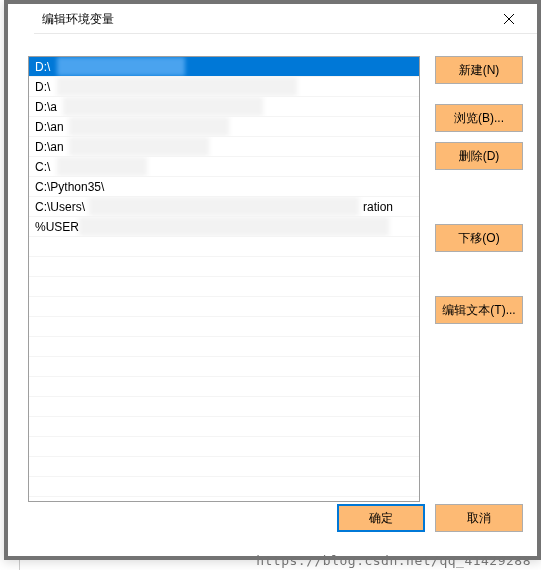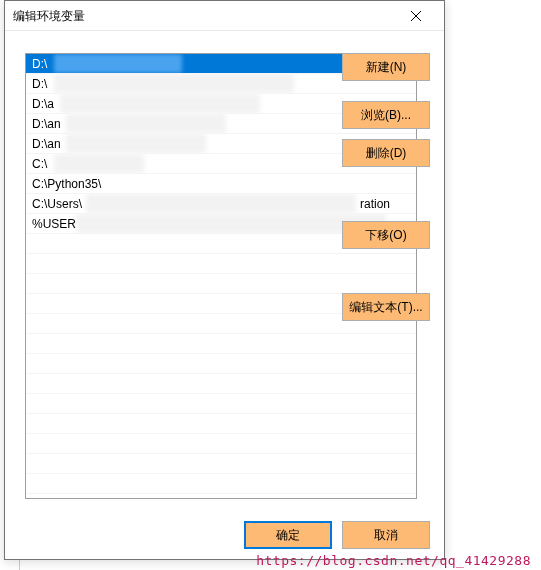--- a/index.html
+++ b/index.html
@@ -1,34 +1,34 @@
 <!DOCTYPE html>
 <html><head>
 <meta charset="utf-8">
 <style>
   * { box-sizing: border-box; font-family: "Microsoft YaHei", "Segoe UI", Tahoma, sans-serif; font-size: 12px; }
   html, body { margin:0; padding:0; width:541px; height:570px; background:#f0f0f0; }
   .shadow-back { position:absolute; left:0; top:0; width:541px; height:570px; background:#fff; }
   .shadow-back .edge { position:absolute; left:0; top:0; width:20px; height:570px; border-right:1px solid #ccc; background:#fff; }
-  .dialog { position:absolute; left:4px; top:0; width:441px; height:560px; background:#fff; border:1px solid #737373; box-shadow:0 2px 10px rgba(0,0,0,0.15); }
+  .dialog { position:absolute; left:4px; top:0; width:537px; height:560px; background:#fff; border:4px solid #737373; box-shadow:0 2px 10px rgba(0,0,0,0.15);padding-left:26px; }
   .titlebar { height:30px; line-height:30px; padding:0 8px; display:flex; justify-content:space-between; align-items:center; border-bottom:1px solid #e8e8e8; }
   .close-btn { width:40px; height:28px; text-align:center; line-height:28px; font-size:14px; cursor:pointer; }
   .body { position:absolute; top:30px; bottom:0; left:0; right:0; padding:18px; }
   .list-panel { position:absolute; left:20px; top:22px; width:392px; height:446px; border:1px solid #9e9e9e; background:#fff; overflow:hidden; }
   .list-row { height:20px; line-height:20px; padding:0 6px; border-bottom:1px solid #f4f4f4; white-space:nowrap; overflow:hidden; position:relative; }
   .list-row.sel { background:#0078d7; color:#fff; }
   .list-row.empty { border-bottom:1px solid #f4f4f4; }
   .side-btns { position:absolute; right:14px; top:22px; width:88px; }
   .side-btns .gap-sm { height:10px; }
   .side-btns .gap-lg { height:44px; }
   .btn { width:88px; height:28px; background:#fdba74; border:1px solid #adadad; text-align:center; line-height:26px; cursor:pointer; }
-  .footer { position:absolute; bottom:10px; right:14px; display:flex; gap:10px; }
+  .footer { position:absolute; bottom:24px; right:14px; display:flex; gap:10px; }
   .footer .btn { width:88px; }
   .ok-btn { border:2px solid #0078d7; line-height:24px; }
-  .watermark { position:absolute; right:10px; bottom:2px; color:#be185d; font-family:monospace; font-size:13px; letter-spacing:0.5px; pointer-events:none; }
+  .watermark { position:absolute; right:10px; bottom:2px; color:#737373; font-family:monospace; font-size:13px; letter-spacing:0.5px; pointer-events:none; }
   .blur-box { position:absolute; top:0; bottom:0; background:#f2f2f2; filter:blur(2px); }
   .list-row.sel .blur-box { background:#4aa3ef; }
   .txt { position:relative; z-index:2; }
 </style>
 </head>
 <body>
 
 <div class="shadow-back">
     <div class="edge"></div>
   </div>

